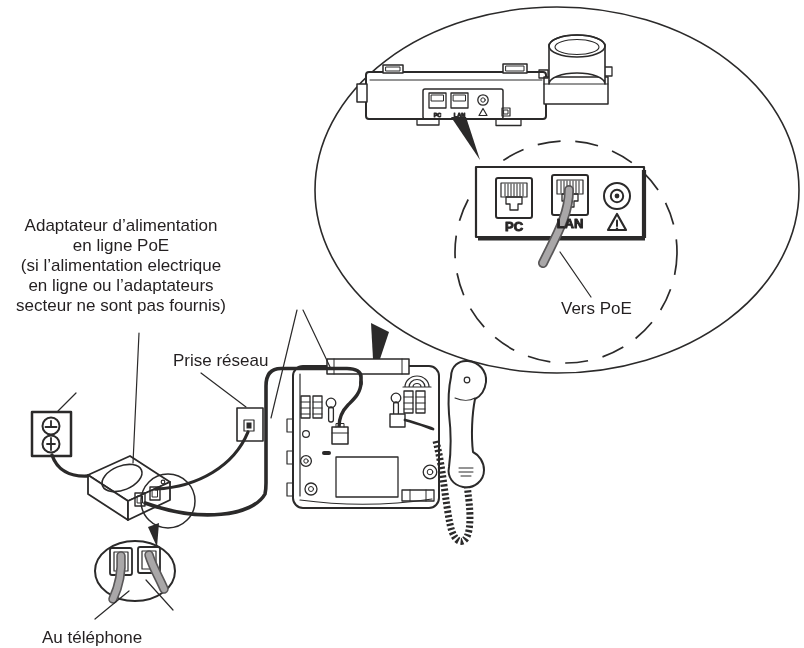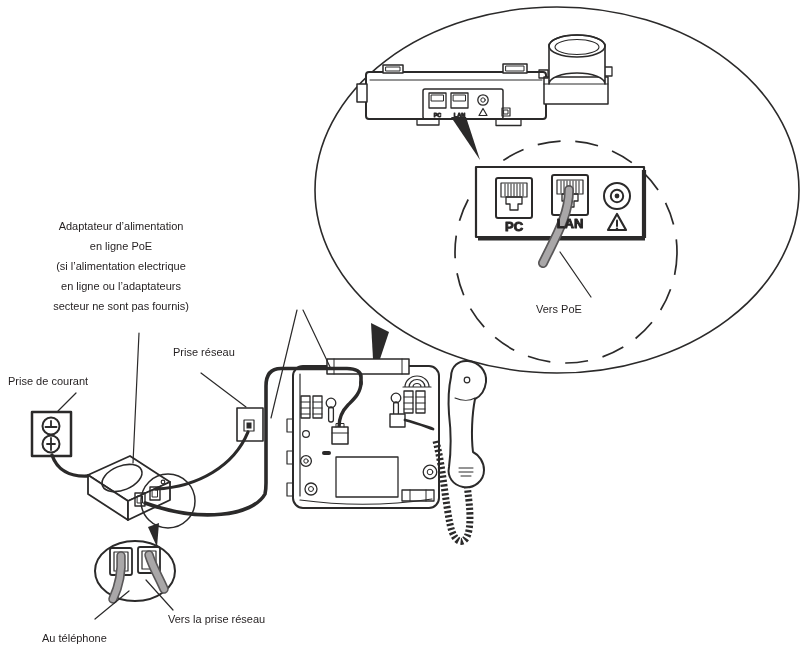--- a/index.html
+++ b/index.html
@@ -1,19 +1,19 @@
 <!DOCTYPE html>
 <html><head>
 <meta charset="utf-8">
 <style>
   html,body{margin:0;padding:0;background:#fff;}
   #stage{position:relative;width:804px;height:648px;background:#fff;overflow:hidden;
          font-family:"Liberation Sans",sans-serif;color:#231f20;}
   #art{position:absolute;left:0;top:0;}
-  .label{position:absolute;font-size:11px;line-height:20px;color:#231f20;white-space:pre-line;}
+  .label{position:absolute;font-size:17px;line-height:20px;color:#231f20;white-space:pre-line;}
   .center{text-align:center;}
   svg text{font-family:"Liberation Sans",sans-serif;fill:#231f20;font-weight:bold;}
   .portlbl{font-size:13px;}
   .tinylbl{font-size:5.5px;}
 </style>
 </head>
 <body>
 
 <div id="stage">
 
@@ -217,19 +217,17 @@
     <text class="tinylbl" x="437.5" y="116.5" text-anchor="middle">PC</text>
     <text class="tinylbl" x="459.5" y="116.5" text-anchor="middle">LAN</text>
   </g>
 </svg>
 
 <div class="label center" style="left:5px;top:216px;width:232px;">Adaptateur d’alimentation
 en ligne PoE
 (si l’alimentation electrique
 en ligne ou l’adaptateurs
 secteur ne sont pas fournis)</div>
-<div class="label" style="left:8px;top:371px;">Prise de courant</div>
-<div class="label" style="left:173px;top:342px;text-align:center;">Prise réseau</div>
-<div class="label" style="left:536px;top:299px;">Vers PoE</div>
+<div class="label" style="left:173px;top:351px;text-align:center;">Prise réseau</div>
+<div class="label" style="left:561px;top:299px;">Vers PoE</div>
 <div class="label" style="left:42px;top:628px;">Au téléphone</div>
-<div class="label" style="left:168px;top:609px;">Vers la prise réseau</div>
 
 </div>
 
 </body></html>

